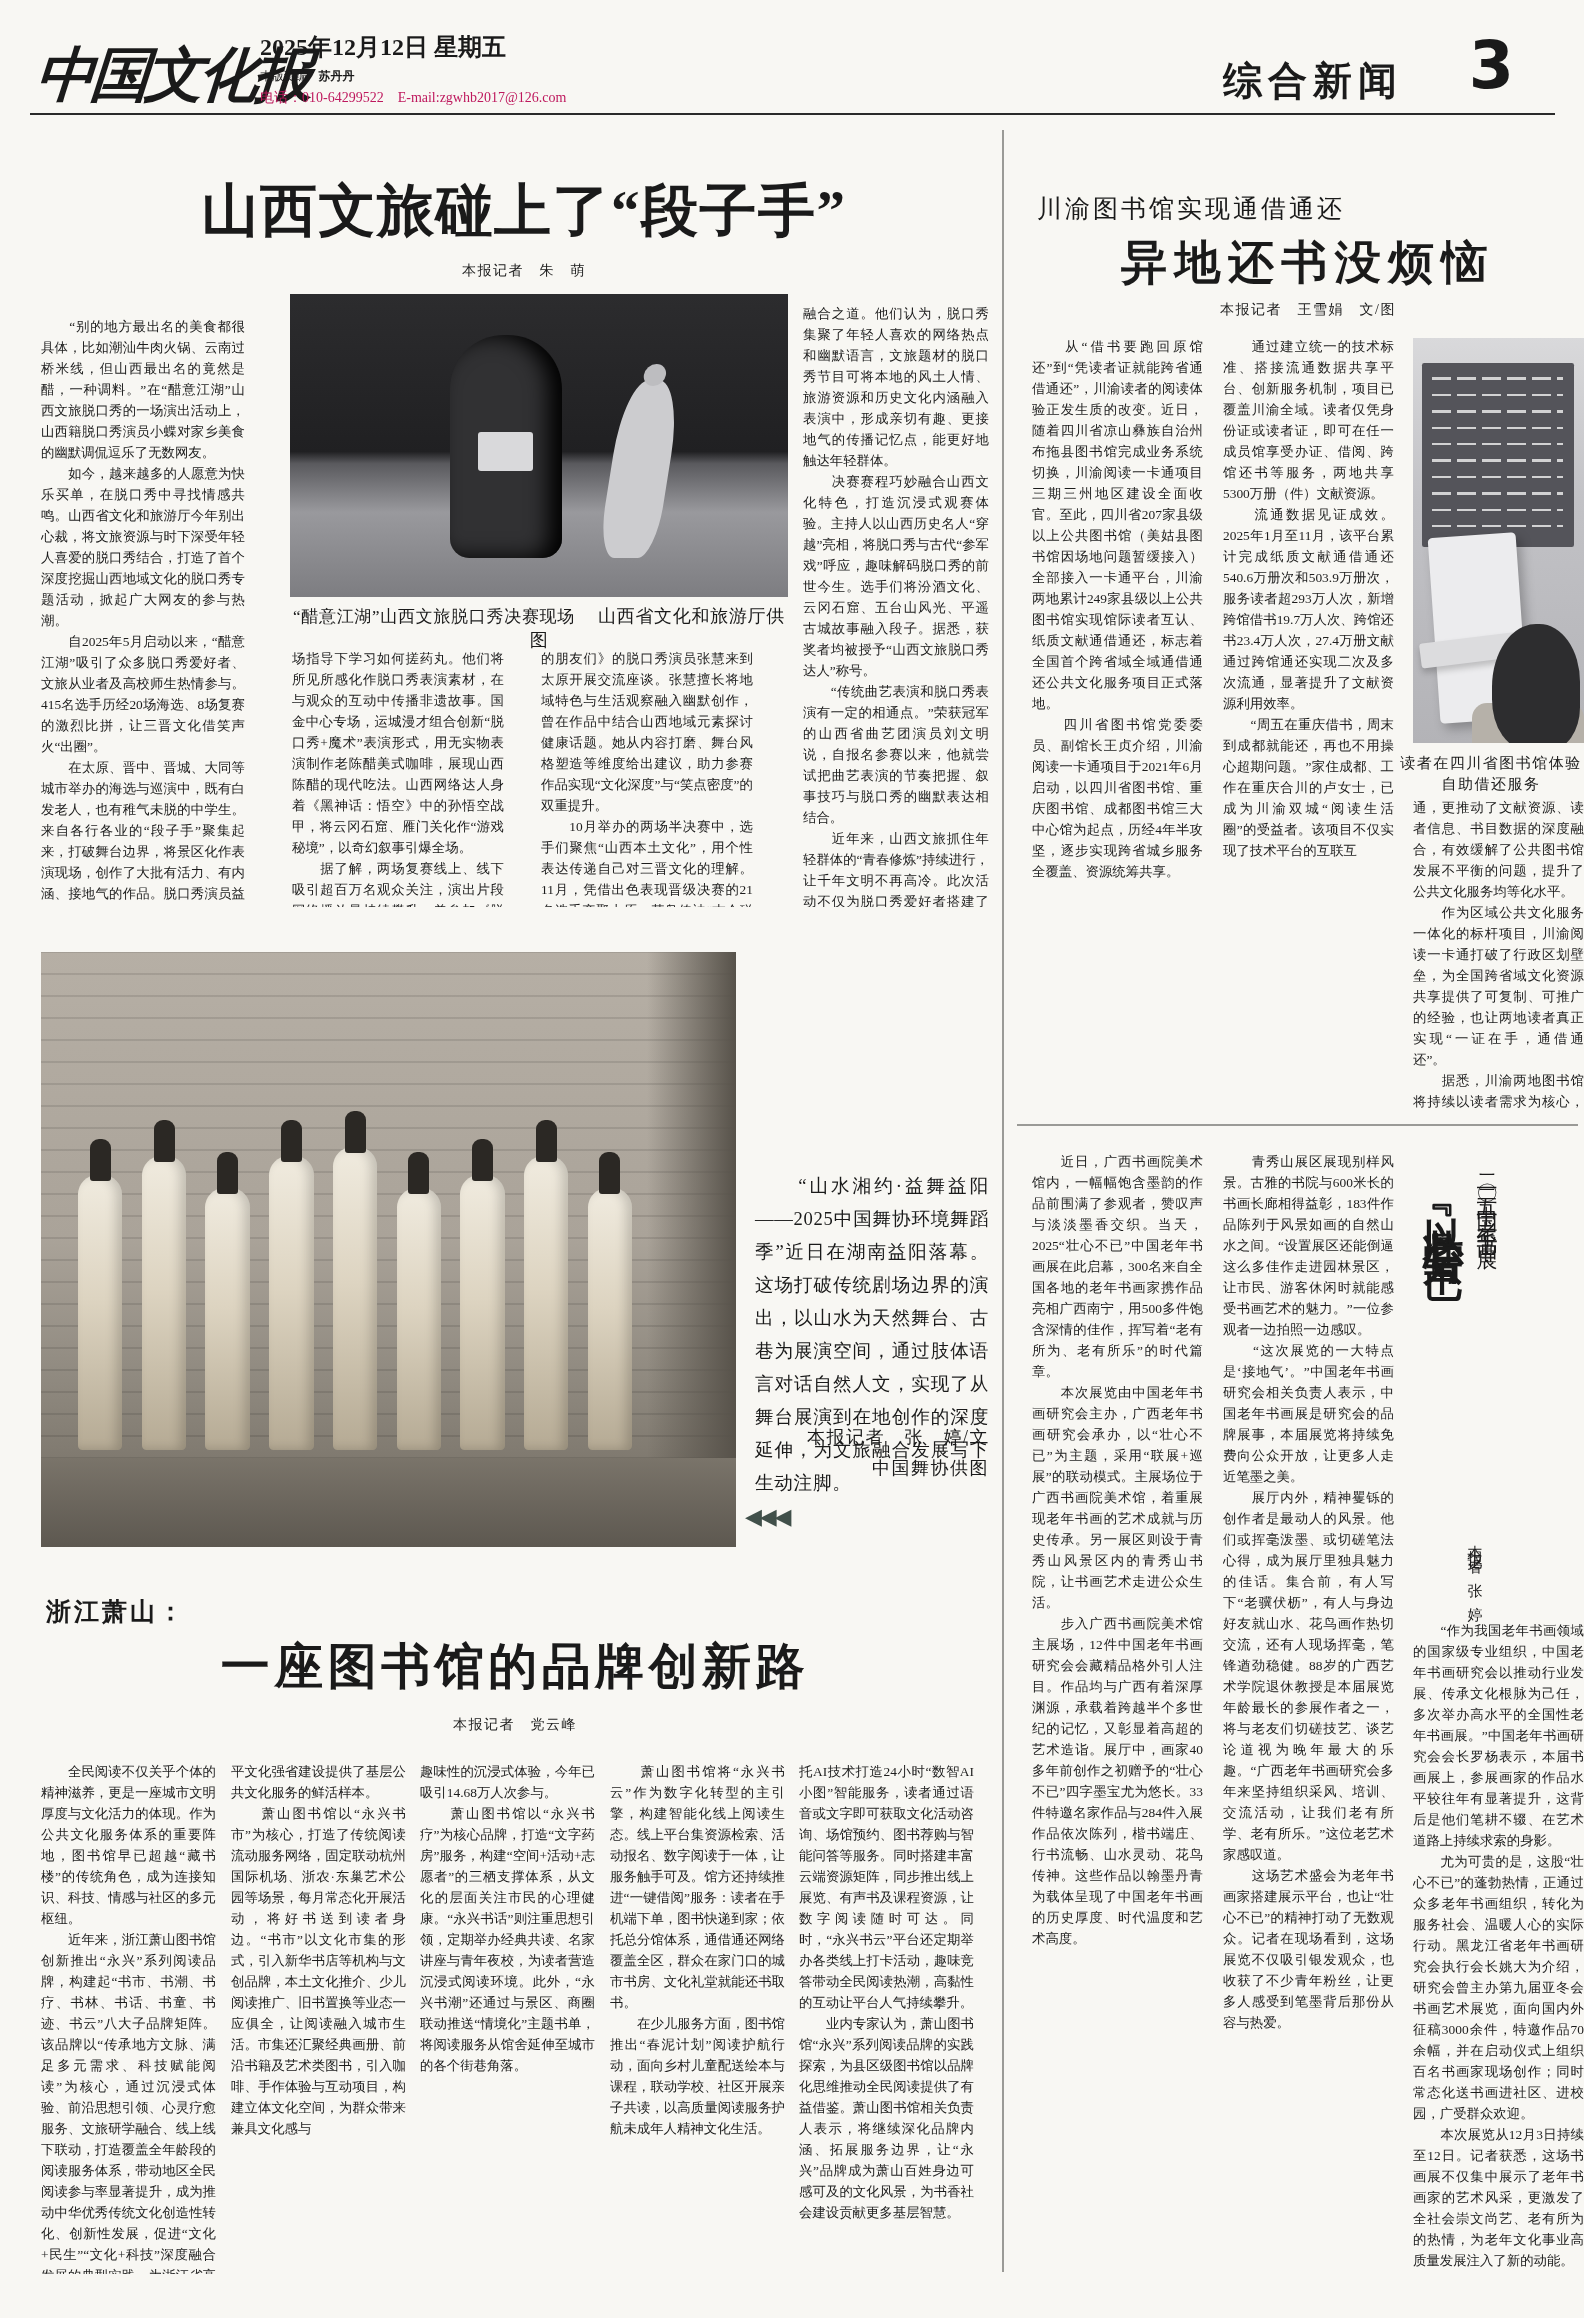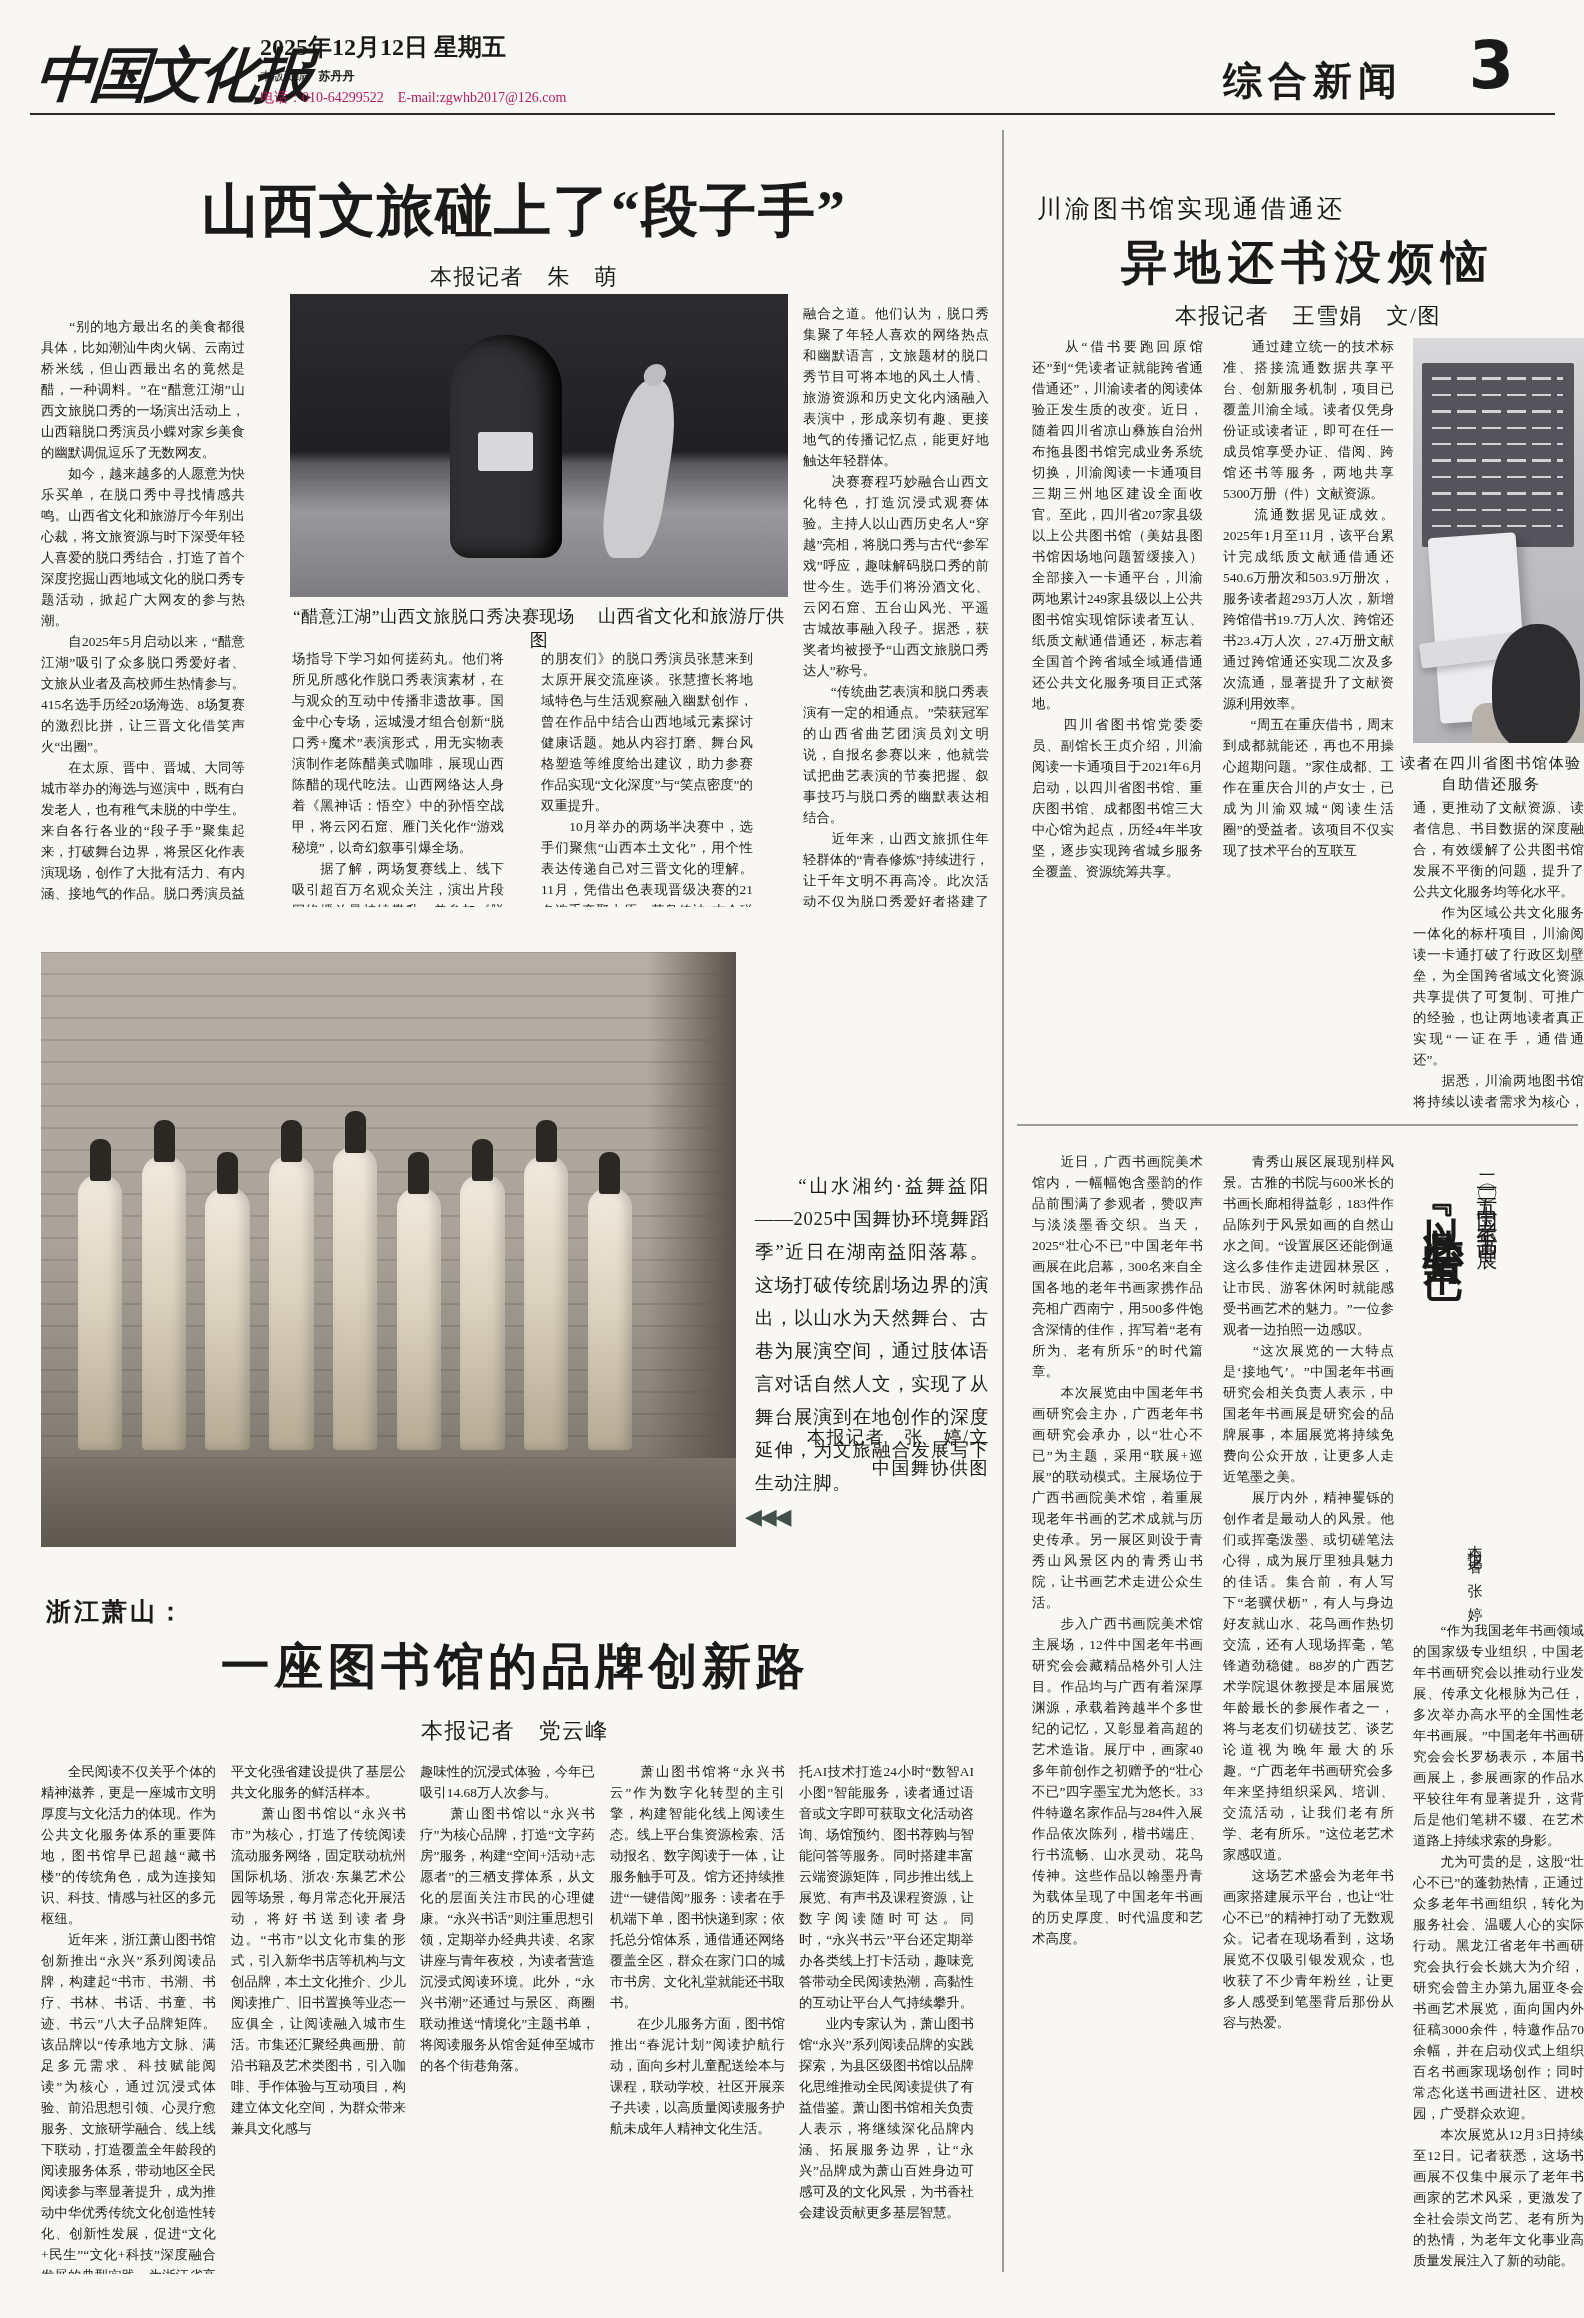--- a/index.html
+++ b/index.html
@@ -15,21 +15,21 @@
   .hdrline2{font-size:12px;}
   .hdrline2 b{margin-left:10.4px;}
   .hdrline3{font-size:14px;color:#be185d;}
   .section-title{font-size:39px;font-weight:bold;letter-spacing:6px;}
   .page-no{font-size:65px;font-weight:bold;font-family:"DejaVu Sans","Liberation Sans",sans-serif;}
   
   .h-main{font-size:57px;font-weight:bold;text-align:center;letter-spacing:1.5px;}
   .h-right{font-size:46px;font-weight:bold;text-align:center;letter-spacing:7.4px;}
   .h-bottom{font-size:49px;font-weight:bold;text-align:center;letter-spacing:4.5px;}
   .kicker{font-size:25px;letter-spacing:3px;}
-  .byline{font-size:22px;text-align:center;letter-spacing:1.5px;}
+  .byline{font-size:14px;text-align:center;letter-spacing:1.5px;}
   
   .bodycol{font-size:13.4px;line-height:21px;text-align:justify;white-space:pre-wrap;
            overflow:hidden;color:#1c1c1c;}
   .caption{font-size:17px;text-align:center;letter-spacing:0.7px;}
   .caption .credit{margin-left:23px;font-size:18px;}
   .smallcap{font-size:15px;line-height:21px;text-align:center;letter-spacing:1.5px;}
   .dancecap{font-size:18.6px;line-height:33px;text-align:justify;white-space:pre-wrap;letter-spacing:0.7px;}
   .dancecap-by{font-size:18px;text-align:right;line-height:31px;letter-spacing:1.5px;}
   .arrows{font-size:22px;letter-spacing:-2.2px;}
   

